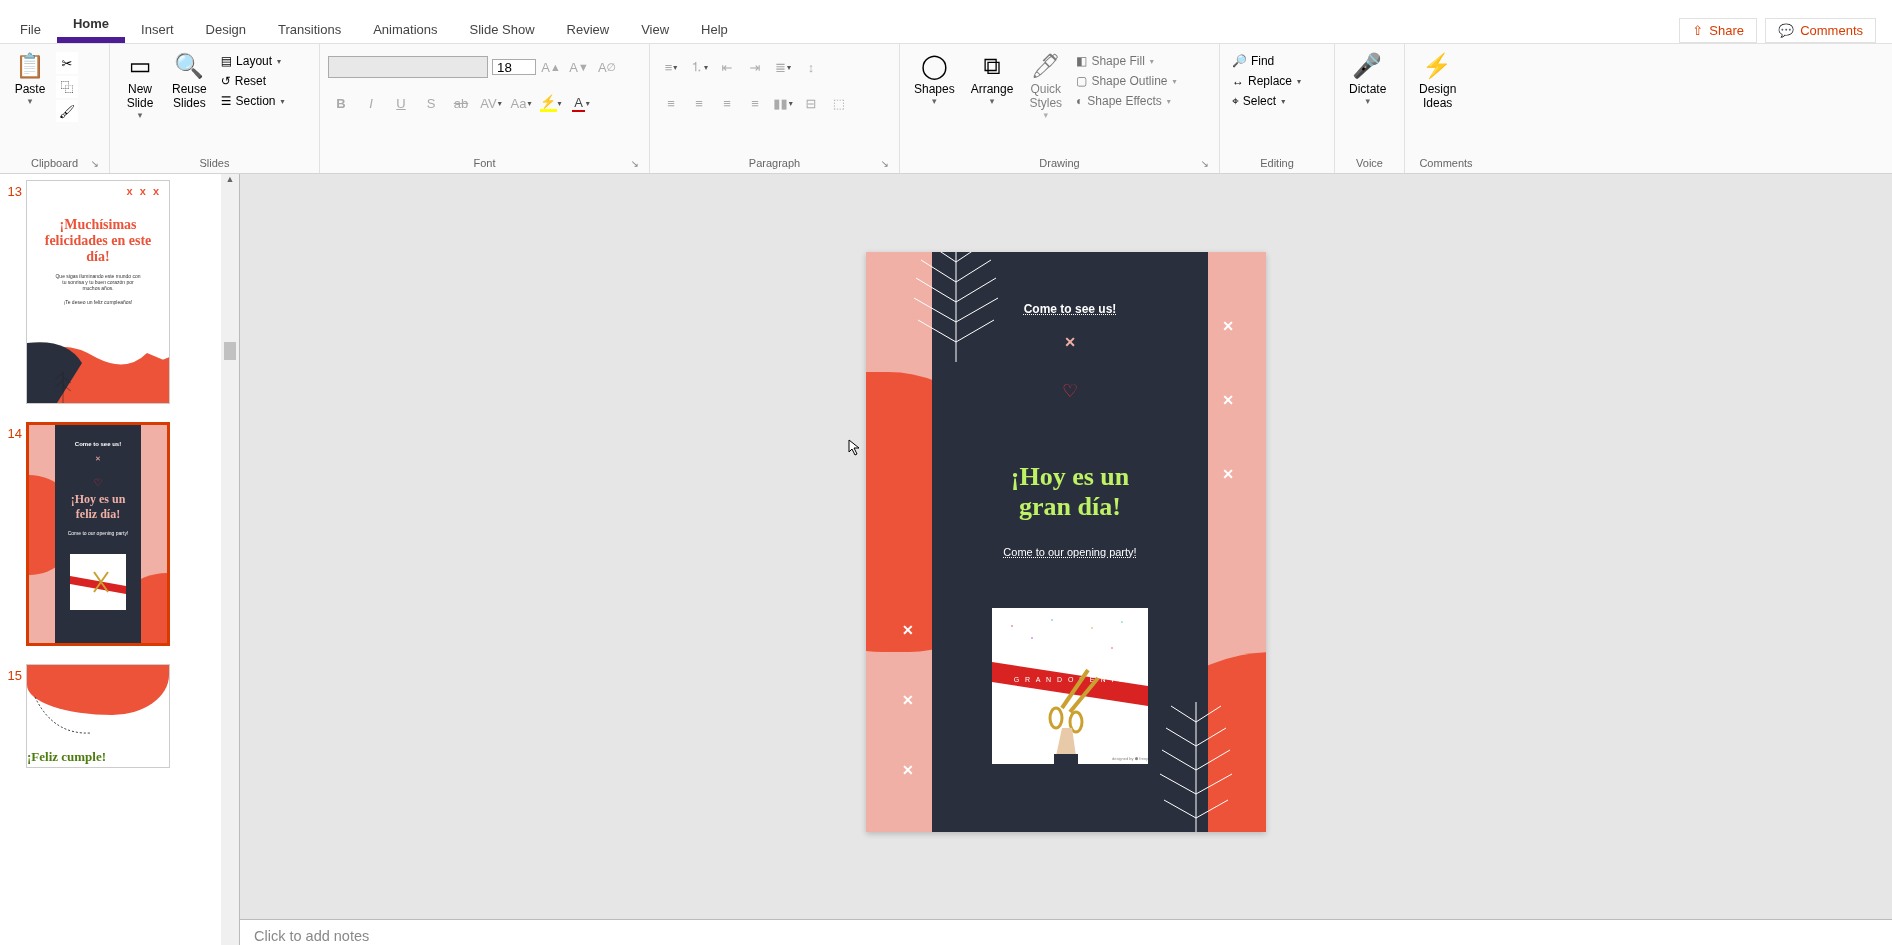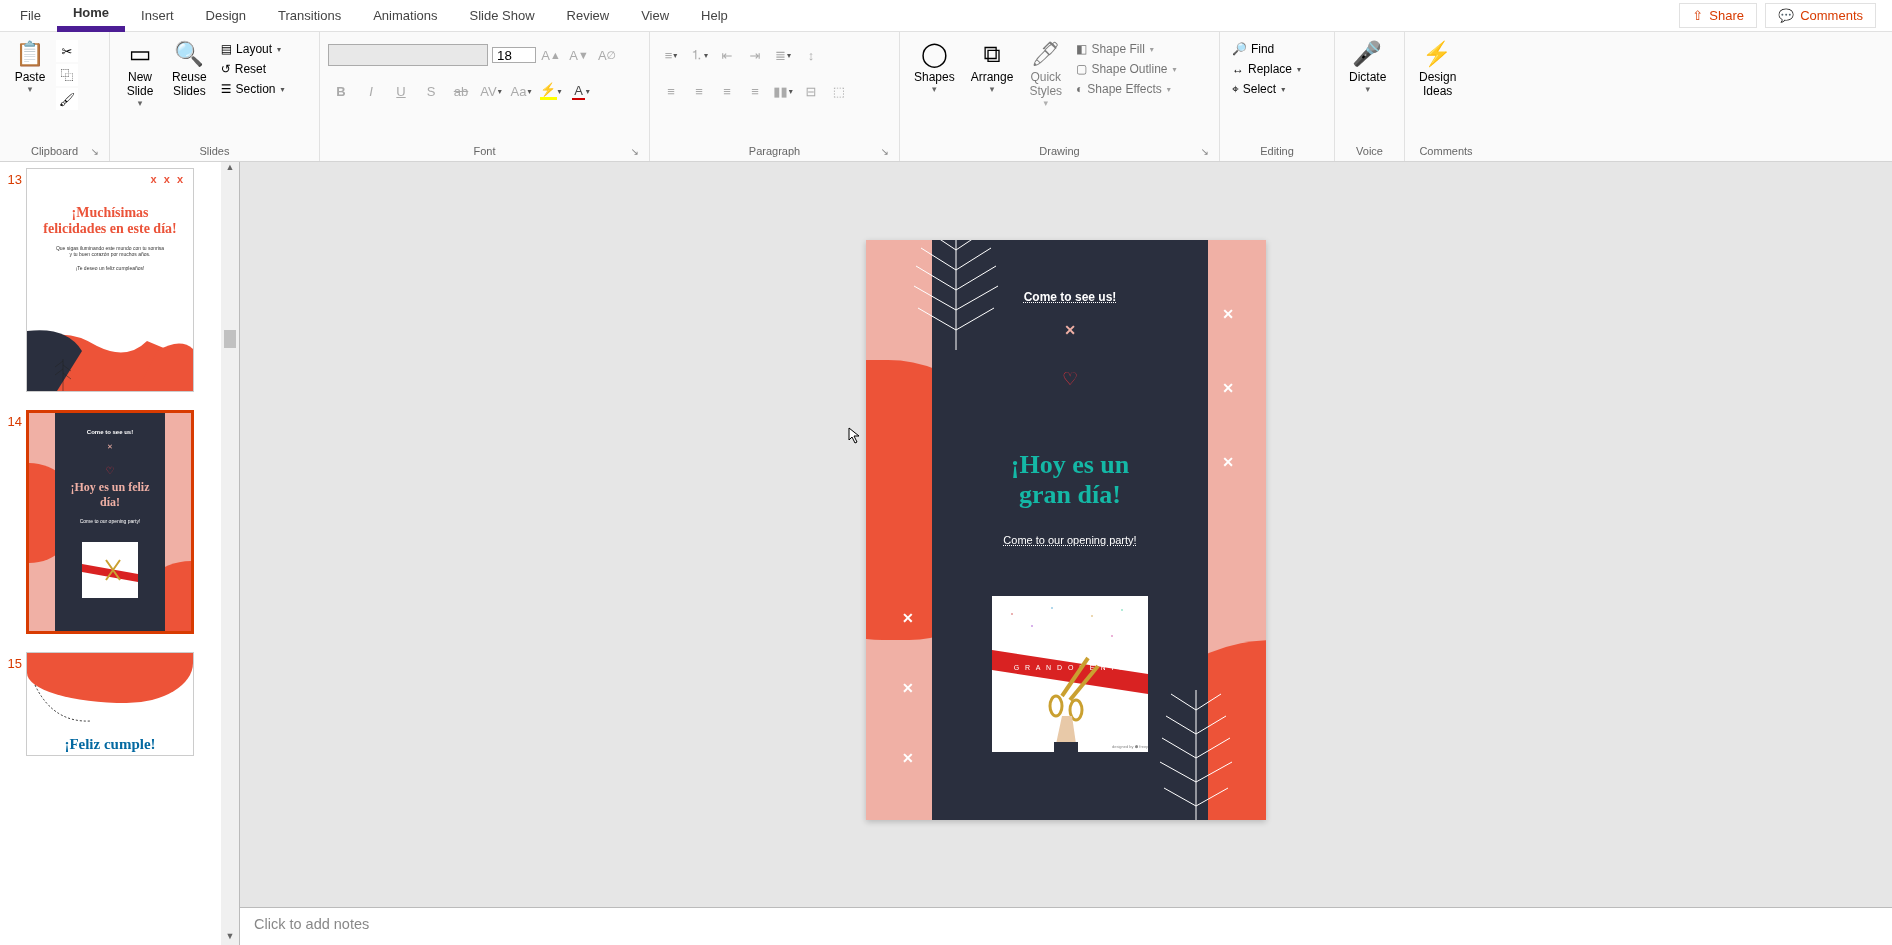--- a/index.html
+++ b/index.html
@@ -1,19 +1,19 @@
 <!DOCTYPE html>
 <html><head>
   <meta charset="utf-8">
   <style>
     * { margin: 0; padding: 0; box-sizing: border-box; }
     body { font-family: 'Segoe UI', Tahoma, sans-serif; background: #fff; font-size: 13px; overflow: hidden; width: 1892px; height: 945px; position: relative; }
     
     
-    .tabs { display: flex; align-items: center; height: 32px; border-bottom: 1px solid #e1e1e1; padding: 0 4px; }
+    .tabs { display: flex; align-items: flex-end; height: 44px; border-bottom: 1px solid #e1e1e1; padding: 0 4px; }
     .tab { padding: 6px 16px; cursor: pointer; color: #444; }
     .tab.active { color: #333; border-bottom: 6px solid #4c1d95; font-weight: 600; }
     .tabs-right { margin-left: auto; display: flex; gap: 8px; padding-right: 12px; }
     .share-btn, .comments-btn { border: 1px solid #e1e1e1; padding: 4px 12px; display: flex; align-items: center; gap: 6px; cursor: pointer; }
     .share-btn { color: #d83b01; }
     .comments-btn { color: #d83b01; }
     
     
     .ribbon { display: flex; border-bottom: 1px solid #d4d4d4; background: #fafafa; height: 130px; }
     .group { border-right: 1px solid #e1e1e1; padding: 4px 8px 2px; display: flex; flex-direction: column; }
@@ -42,39 +42,39 @@
     .thumbnails { width: 240px; background: #fff; overflow-y: auto; padding: 6px 4px; border-right: 1px solid #bbb; position: relative; }
     .thumb-scroll { position: absolute; right: 0; top: 0; width: 18px; height: 100%; background: #f0f0f0; }
     .thumb-scroll .track { position: absolute; top: 8px; bottom: 8px; left: 3px; right: 3px; }
     .thumb-scroll .handle { position: absolute; left: 0; right: 0; height: 18px; top: 160px; background: #c1c1c1; }
     .thumb-scroll .arrow { position: absolute; left: 0; right: 0; height: 14px; text-align: center; font-size: 9px; color: #666; cursor: pointer; }
     .thumb-scroll .arrow.up { top: 0; }
     .thumb-scroll .arrow.down { bottom: 0; }
     
     .thumb-row { display: flex; align-items: flex-start; gap: 4px; margin-bottom: 18px; }
     .thumb-num { width: 18px; text-align: right; color: #d83b01; font-size: 13px; padding-top: 4px; }
-    .thumb { width: 168px; height: 224px; border: 1px solid #ccc; background: #fff; cursor: pointer; overflow: hidden; position: relative; }
+    .thumb { width: 144px; height: 224px; border: 1px solid #ccc; background: #fff; cursor: pointer; overflow: hidden; position: relative; }
     .thumb.selected { border: 3px solid #d83b01; }
     
     
     .editor { flex: 1; background: #e6e6e6; position: relative; display: flex; flex-direction: column; }
     .slide-area { flex: 1; display: flex; align-items: center; justify-content: center; overflow: hidden; }
     .slide { width: 400px; height: 580px; background: #f0b0a5; position: relative; box-shadow: 0 2px 6px rgba(0,0,0,0.2); overflow: hidden; margin-top: -10px; }
     
     .notes { height: 38px; border-top: 1px solid #bbb; background: #fff; padding: 8px 14px; color: #888; font-size: 14.5px; cursor: text; }
     
     .cursor { position: absolute; left: 608px; top: 265px; width: 12px; height: 18px; pointer-events: none; }
     
     
     .slide .navy { position: absolute; left: 66px; top: 0; right: 58px; bottom: 0; background: #2a2f3e; display: flex; flex-direction: column; align-items: center; color: #fff; padding: 50px 20px; }
     .slide .blob1 { position: absolute; width: 280px; height: 280px; background: #ed5338; border-radius: 50% 48% 40% 55%; left: -130px; top: 120px; }
     .slide .blob2 { position: absolute; width: 320px; height: 320px; background: #ed5338; border-radius: 55% 40% 50% 50%; right: -160px; bottom: -140px; }
     .slide .blob3 { position: absolute; width: 200px; height: 120px; background: #ed5338; border-radius: 0 0 50% 70%; left: 50%; top: -60px; transform: translateX(-50%); }
     .slide .x-mark { position: absolute; color: #fff; font-weight: bold; font-size: 14px; }
-    .slide-title { font-family: Georgia, serif; font-weight: bold; font-size: 26px; text-align: center; color: #14b8a6; margin-top: 60px; }
+    .slide-title { font-family: Georgia, serif; font-weight: bold; font-size: 26px; text-align: center; color: #bef264; margin-top: 60px; }
     .slide-sub { font-size: 11px; text-align: center; margin-top: 24px; text-decoration: underline; text-decoration-style: dotted; }
     .slide-head { font-size: 12px; font-weight: bold; text-align: center; text-decoration: underline; text-decoration-style: dotted; }
     .heart { color: #d9333f; font-size: 18px; margin-top: 30px; }
     .x-center { color: #f0b0a5; font-size: 14px; margin-top: 18px; font-weight: bold; }
     .ribbon-img { width: 156px; height: 156px; background: #fff; margin-top: 50px; position: relative; overflow: hidden; }
     .leaf { position: absolute; stroke: #fff; stroke-width: 1; fill: none; }
     .underln-a { border-bottom: 2px solid #c00; padding: 0 2px; }
     .drop-chev { font-size: 8px; color: #555; margin-left: 1px; }
 
     
@@ -354,21 +354,21 @@
       </div>
     </div>
 
     <div class="thumb-row">
       <div class="thumb-num">15</div>
       <div class="thumb" style="background:#fff;height:104px">
         <div style="position:absolute;left:0;top:0;right:0;height:50px;background:#ed5338;border-radius:0 0 40% 60%/0 0 80% 60%"></div>
         <svg style="position:absolute;left:6px;top:30px;width:60px;height:40px" viewBox="0 0 60 40">
             <path d="M2 2 Q20 40 58 38" stroke="#333" stroke-dasharray="2 2" fill="none"></path>
           </svg>
-        <div style="position:absolute;bottom:2px;left:0;right:0;text-align:center;font-family:Georgia,serif;font-weight:bold;color:#0369a1;font-size:15px">¡Feliz cumple!</div>
+        <div style="position:absolute;bottom:2px;left:0;right:0;text-align:left;font-family:Georgia,serif;font-weight:bold;color:#4d7c0f;font-size:13px">¡Feliz cumple!</div>
       </div>
     </div>
 
     <div class="thumb-scroll">
       <div class="arrow up">▲</div>
       <div class="track">
           <div class="handle"></div>
         </div>
       <div class="arrow down">▼</div>
     </div>

